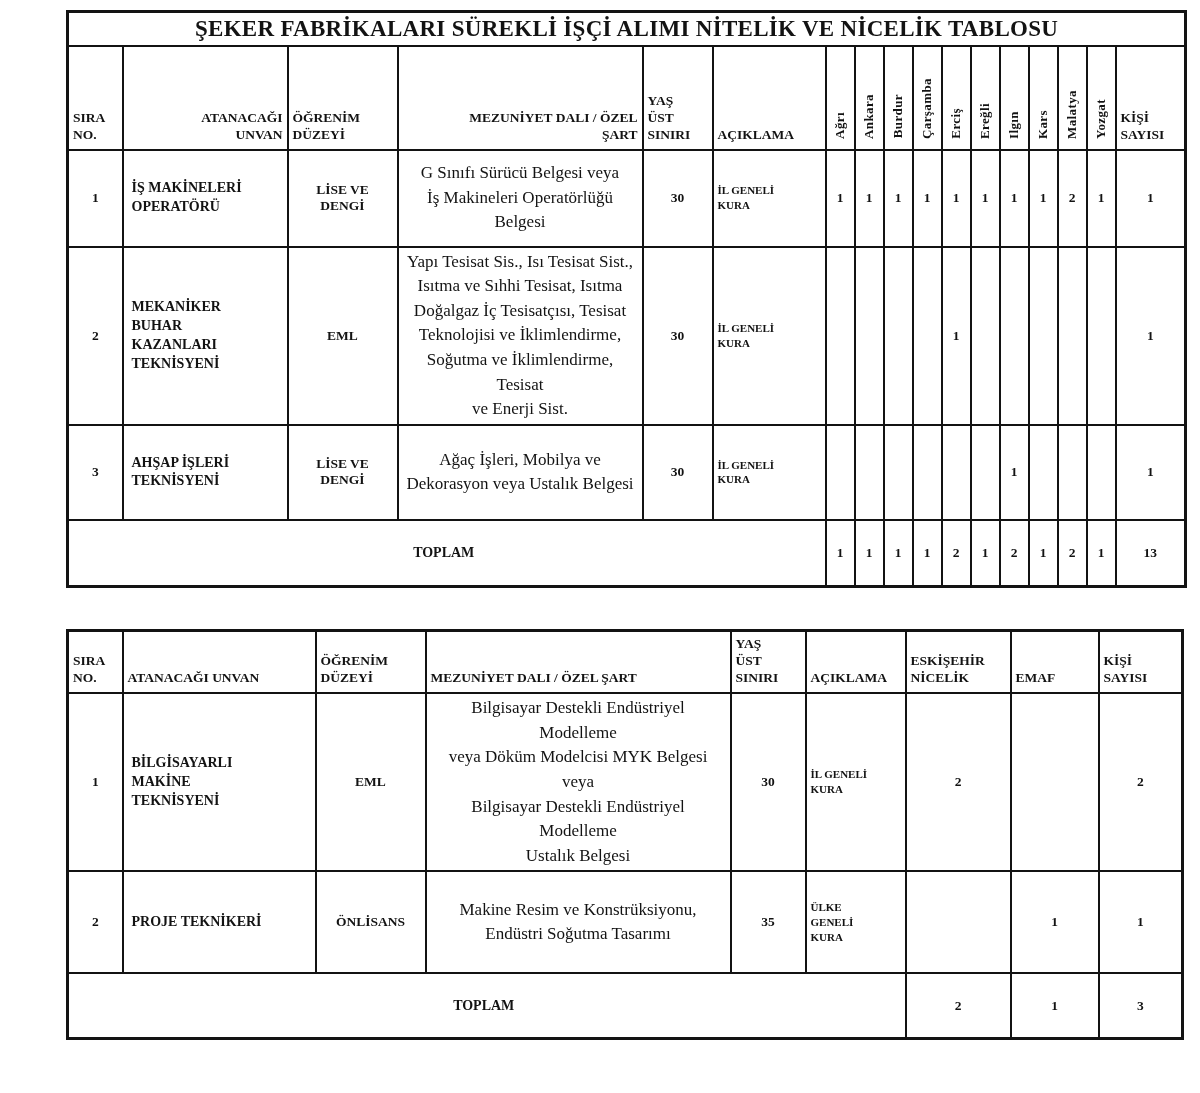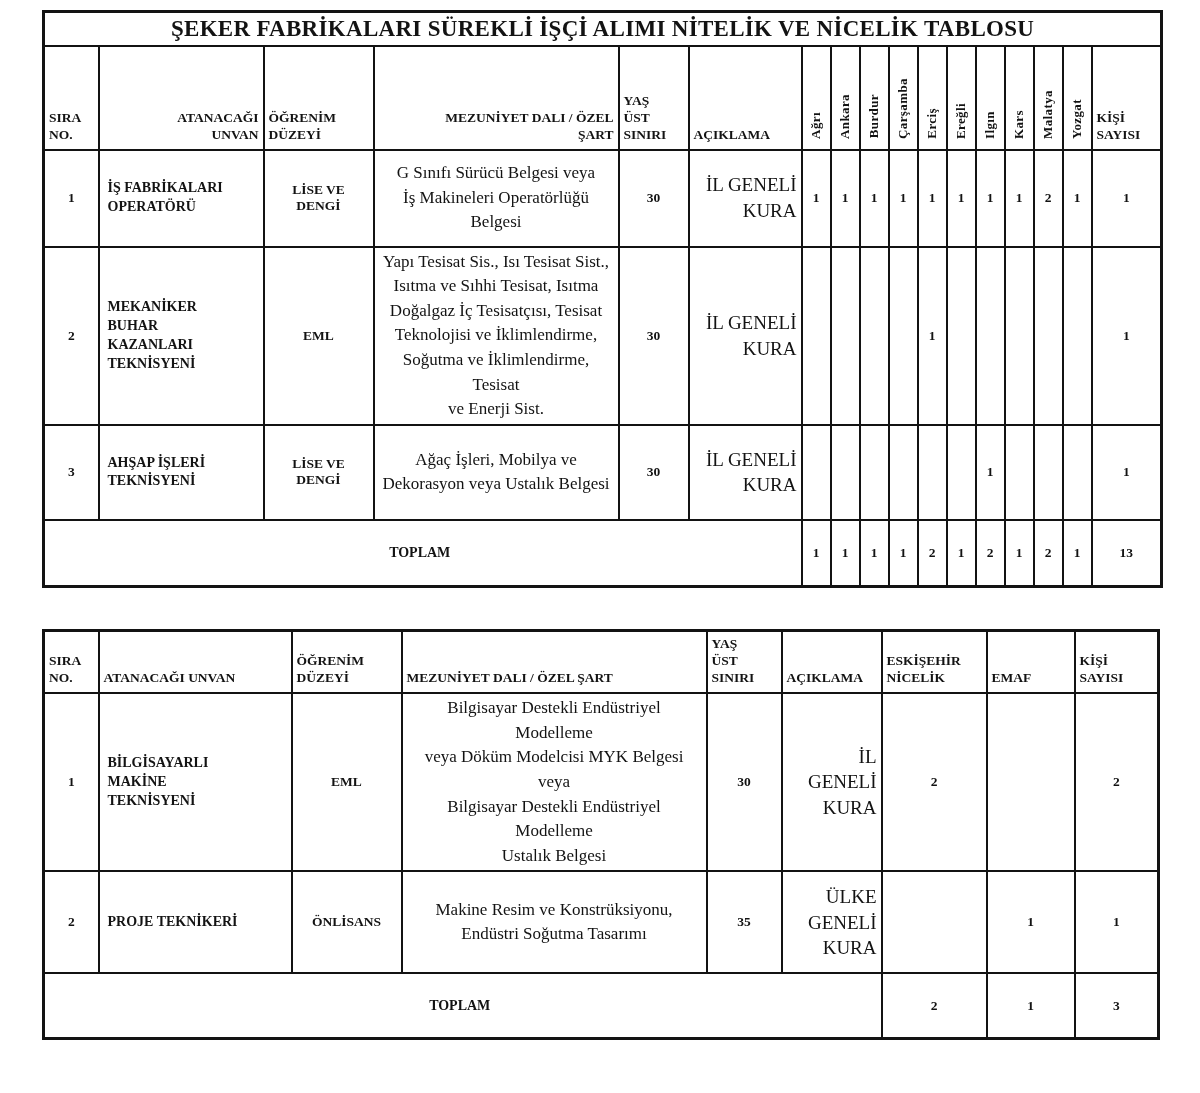--- a/index.html
+++ b/index.html
@@ -1,31 +1,31 @@
 <!DOCTYPE html>
 <html><head>
 <meta charset="utf-8">
 <style>
   *{box-sizing:border-box}
   html,body{margin:0;padding:0}
   body{width:1200px;height:1093px;background:#ffffff;font-family:"Liberation Serif",serif;color:#131313}
-  .doc{padding:10px 0 0 42px}
+  .doc{padding:10px 0 0 66px}
   table{border-collapse:collapse;table-layout:fixed;width:1116px;border:3px solid #131313}
   .tbl-makina{margin-top:41px}
   td{border:2px solid #131313;padding:2px 4px;overflow:hidden}
   .title-cell{font-size:23px;font-weight:bold;text-align:center;vertical-align:middle;letter-spacing:.3px}
   .hdr{font-weight:bold;font-size:13.5px;line-height:1.25;vertical-align:bottom;white-space:pre-line;padding-bottom:5px}
   .hdr.left{text-align:right;padding-left:6px}
   .rot-cell{text-align:center;padding:2px 0 5px 0;vertical-align:bottom}
   .rot{display:inline-block;writing-mode:vertical-rl;transform:rotate(180deg);font-weight:bold;font-size:13px;letter-spacing:.4px;white-space:nowrap}
   .cell{vertical-align:middle;white-space:pre-line}
   .num{text-align:center;font-weight:bold;font-size:13.5px}
   .unvan{text-align:left;font-weight:bold;font-size:14px;line-height:1.35;padding-left:8px}
   .mez{text-align:center;font-weight:normal;font-size:17px;line-height:1.45}
-  .acik{text-align:right;font-weight:normal;font-size:19px;line-height:1.35}
+  .acik{text-align:left;font-weight:bold;font-size:11px;line-height:1.35}
   .total-label{text-align:center;font-weight:bold;font-size:14px;vertical-align:middle;padding-right:10px}
 </style>
 </head>
 <body>
 
 <div class="doc">
   <table class="tbl-seker">
       <colgroup>
         <col style="width: 55px;">
         <col style="width: 165px;">
@@ -70,21 +70,21 @@
           <td class="hdr rot-cell"><div class="rot">Ereğli</div></td>
           <td class="hdr rot-cell"><div class="rot">Ilgın</div></td>
           <td class="hdr rot-cell"><div class="rot">Kars</div></td>
           <td class="hdr rot-cell"><div class="rot">Malatya</div></td>
           <td class="hdr rot-cell"><div class="rot">Yozgat</div></td>
           <td class="hdr">KİŞİ
 SAYISI</td>
         </tr>
         <tr style="height: 97px;">
           <td class="cell num">1</td>
-          <td class="cell unvan">İŞ FABRİKALARI
+          <td class="cell unvan">İŞ MAKİNELERİ
 OPERATÖRÜ</td>
           <td class="cell num">LİSE VE
 DENGİ</td>
           <td class="cell mez">G Sınıfı Sürücü Belgesi veya
 İş Makineleri Operatörlüğü
 Belgesi</td>
           <td class="cell num">30</td>
           <td class="cell acik">İL GENELİ
 KURA</td>
           <td class="cell num">1</td>

